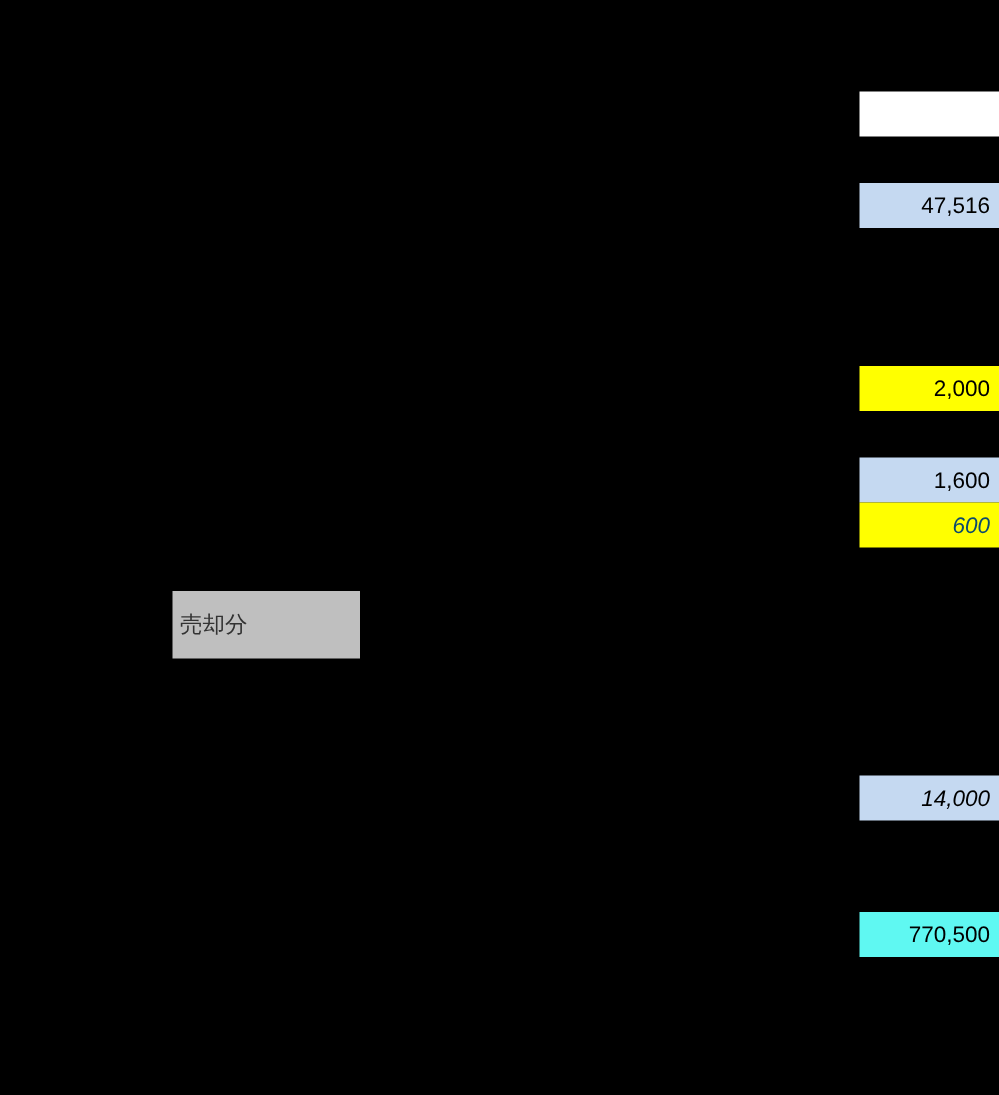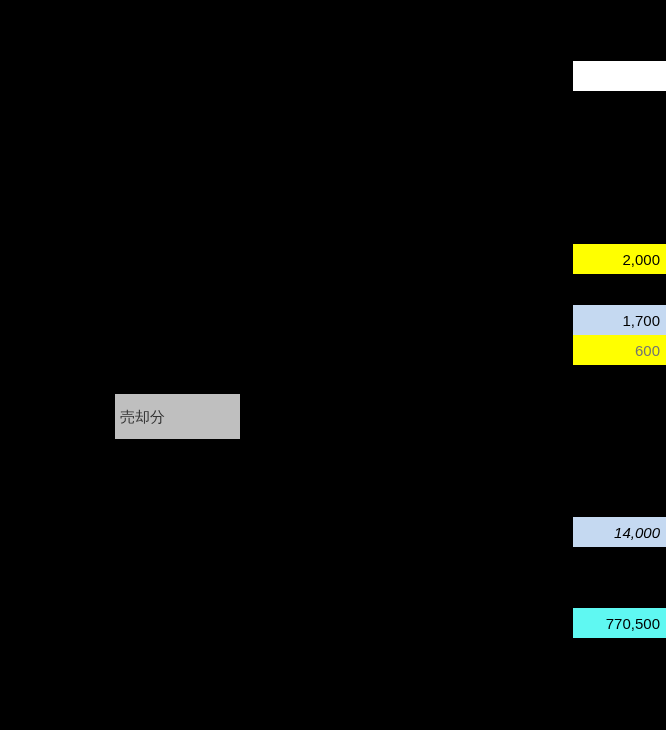--- a/index.html
+++ b/index.html
@@ -51,26 +51,27 @@
   }
 </style>
 </head>
 <body>
 
 <div id="canvas">
 
 
   <div class="cell" id="cell-1" style="background-color: rgb(255, 255, 255); color: rgb(0, 0, 0);"></div>
 
+  <div class="cell" id="cell-2" style="background-color: rgb(197, 217, 241); color: rgb(0, 0, 0);">47,516</div>
 
   <div class="cell" id="cell-3" style="background-color: rgb(255, 255, 0); color: rgb(0, 0, 0); text-align: center;">2,000</div>
 
-  <div class="cell" id="cell-4" style="background-color: rgb(197, 217, 241); color: rgb(0, 0, 0);">1,700</div>
+  <div class="cell" id="cell-4" style="background-color: rgb(197, 217, 241); color: rgb(0, 0, 0);">1,600</div>
 
-  <div class="cell" id="cell-5" style="background-color: rgb(255, 255, 0); color: #737373;">600</div>
+  <div class="cell" id="cell-5" style="background-color: rgb(255, 255, 0); color: #0c4a6e; font-style: italic;">600</div>
 
   <div class="cell" id="cell-6" style="background-color: rgb(197, 217, 241); color: rgb(0, 0, 0); font-style: italic;">14,000</div>
 
   <div class="cell" id="cell-7" style="background-color: rgb(95, 248, 242); color: rgb(0, 0, 0);">770,500</div>
 
   <div id="label-box" style="background-color: rgb(191, 191, 191); color: rgb(51, 51, 51);">売却分</div>
 
 </div>
 
 </body></html>

